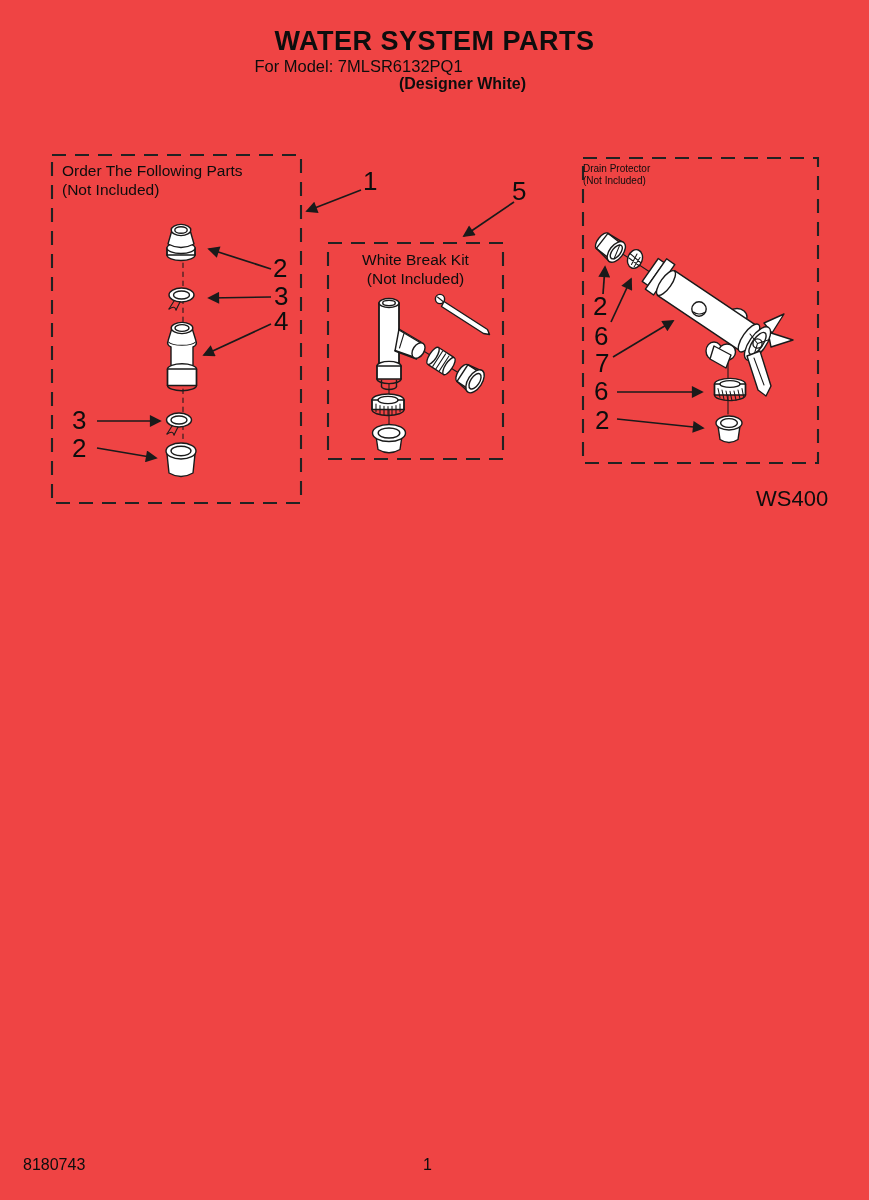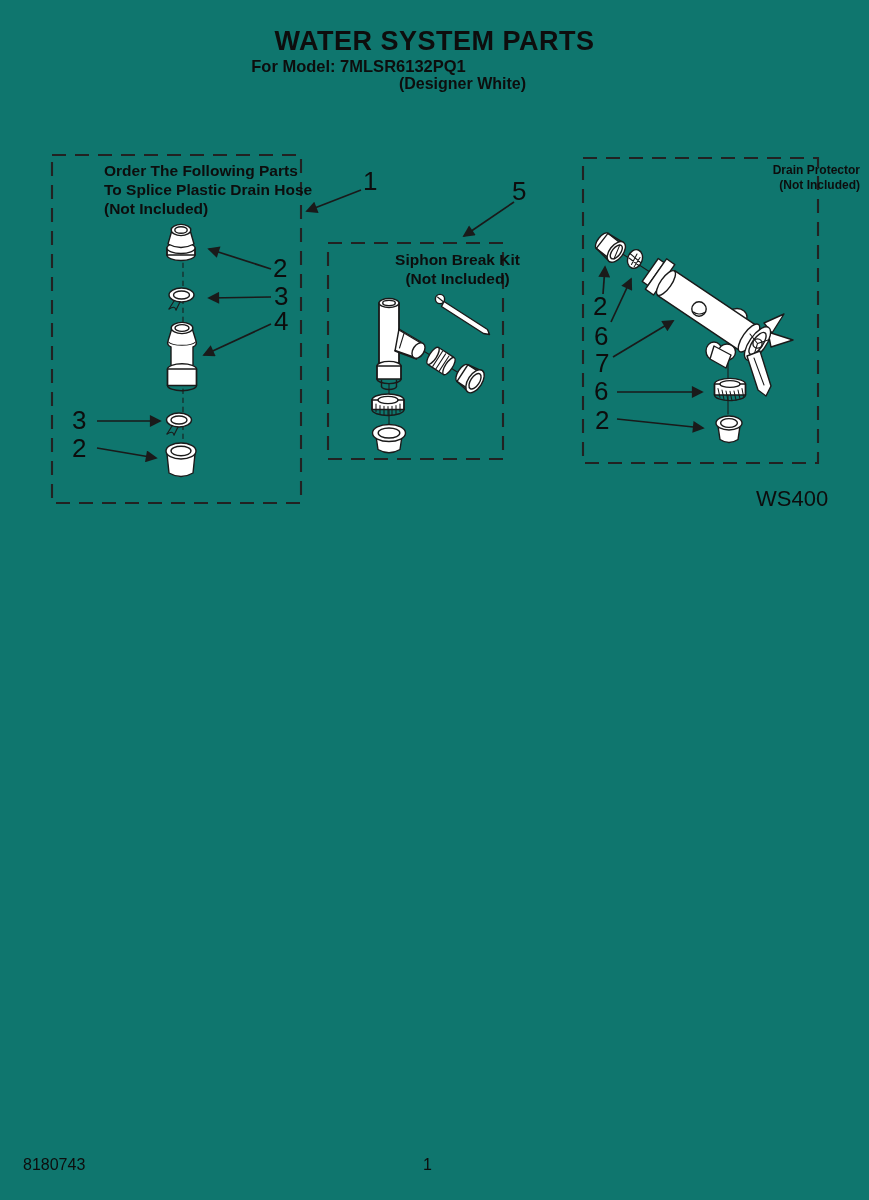--- a/index.html
+++ b/index.html
@@ -1,36 +1,36 @@
 <!DOCTYPE html>
 <html><head>
 <meta charset="utf-8">
 <style>
   html,body{margin:0;padding:0;background:#fff;}
   .page{
-    position:relative;width:869px;height:1200px;background:#0f766e;
+    position:relative;width:869px;height:1200px;background:#ef4444;
     font-family:"Liberation Sans",sans-serif;color:#111;overflow:hidden;
   }
   .abs{position:absolute;}
   .page-title{
     top:26px;left:0;width:869px;text-align:center;
     font-size:27px;font-weight:bold;letter-spacing:.5px;color:#0d0d0d;
   }
   .model-subtitle{
     top:57px;left:0;width:717px;text-align:center;
-    font-size:16.5px;font-weight:bold;color:#0d0d0d;
+    font-size:16.5px;font-weight:normal;color:#0d0d0d;
   }
   .color-subtitle{
     top:75px;left:28px;width:869px;text-align:center;
     font-size:16px;font-weight:bold;color:#0d0d0d;
   }
-  .box-title{font-weight:bold;color:#0d0d0d;line-height:1.24;margin-left:42px;}
+  .box-title{font-weight:normal;color:#0d0d0d;line-height:1.24;}
   .splice-title{top:161px;left:62px;width:240px;font-size:15.5px;text-align:left;}
   .siphon-title{top:250px;left:328px;width:175px;font-size:15.5px;text-align:center;}
-  .drain-title{top:163px;left:583px;width:235px;font-size:12px;text-align:right;}
+  .drain-title{top:163px;left:583px;width:235px;font-size:10px;text-align:left;}
   .callout{
     font-size:26px;line-height:1;color:#0d0d0d;font-weight:normal;
   }
   .ws-code{top:486px;left:756px;font-size:22px;color:#0d0d0d;}
   .footer-text{font-size:16px;color:#0d0d0d;}
   .doc-number{top:1156px;left:23px;}
   .page-number{top:1156px;left:423px;}
   svg.art{position:absolute;top:0;left:0;}
   .part{fill:#ffffff;stroke:#1a1a1a;stroke-width:1.4;stroke-linejoin:round;stroke-linecap:round;}
   .ln{fill:none;stroke:#1a1a1a;stroke-width:1.4;stroke-linecap:round;}
@@ -248,25 +248,24 @@
       <line class="arrow" x1="603" y1="294" x2="605" y2="267" marker-end="url(#ah)"></line>
       <line class="arrow" x1="611" y1="322" x2="631" y2="279" marker-end="url(#ah)"></line>
       <line class="arrow" x1="613" y1="357" x2="673" y2="321" marker-end="url(#ah)"></line>
       <line class="arrow" x1="617" y1="392" x2="702" y2="392" marker-end="url(#ah)"></line>
       <line class="arrow" x1="617" y1="419" x2="703" y2="428" marker-end="url(#ah)"></line>
     </g>
   </svg>
 
   <div class="abs box-title splice-title">
     <div>Order The Following Parts</div>
-    <div>To Splice Plastic Drain Hose</div>
     <div>(Not Included)</div>
   </div>
   <div class="abs box-title siphon-title">
-    <div>Siphon Break Kit</div>
+    <div>White Break Kit</div>
     <div>(Not Included)</div>
   </div>
   <div class="abs box-title drain-title">
     <div>Drain Protector</div>
     <div>(Not Included)</div>
   </div>
 
   <div class="abs callout" style="left:363px;top:168px;">1</div>
   <div class="abs callout" style="left:512px;top:178px;">5</div>
 

